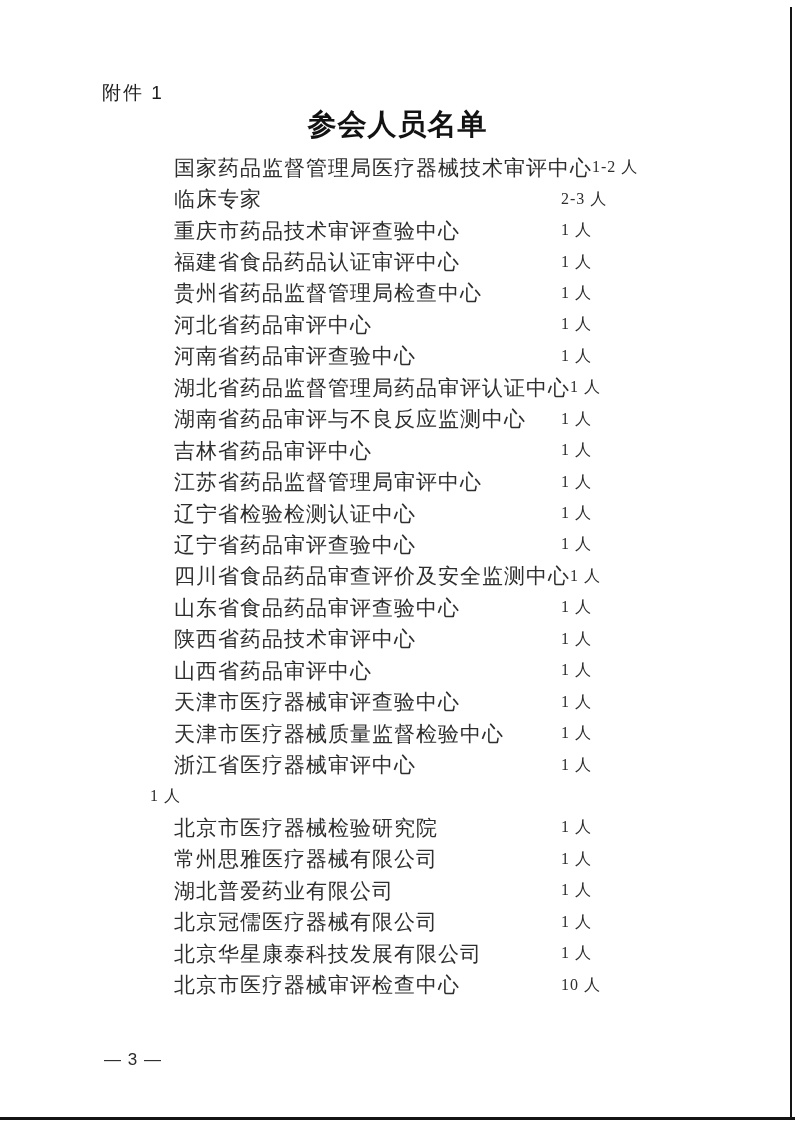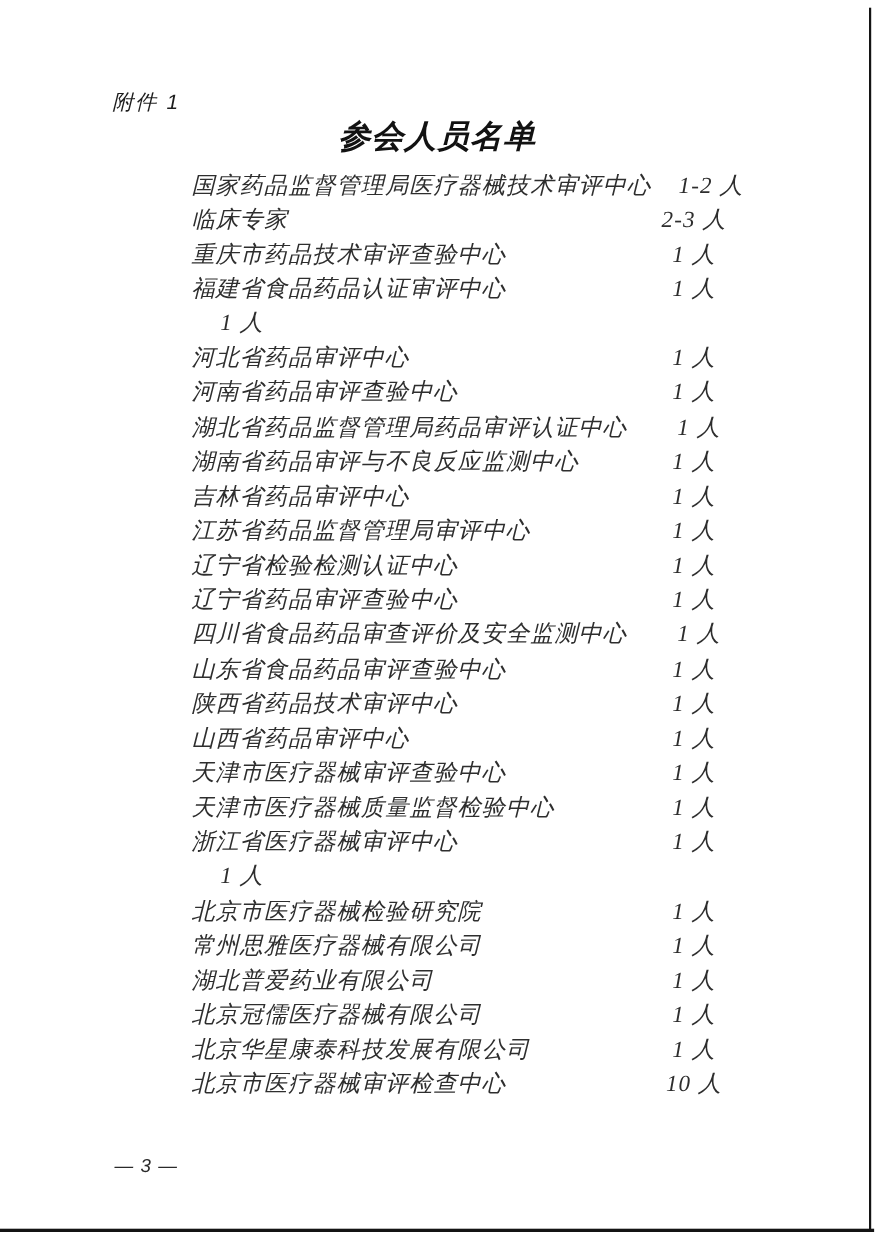--- a/index.html
+++ b/index.html
@@ -8,21 +8,20 @@
     background: #ffffff;
   }
   .page {
     position: relative;
     width: 795px;
     height: 1124px;
     background: #ffffff;
     overflow: hidden;
     font-family: "Liberation Serif", "DejaVu Serif", serif;
     color: #2e2e2e;
-    font-style: italic;
   }
   
   .edge-right {
     position: absolute;
     left: 790px;
     top: 7px;
     width: 2px;
     height: 1112px;
     background: #141414;
   }
@@ -71,22 +70,21 @@
   .org {
     flex: 1;
     font-size: 21px;
     letter-spacing: 1px;
     white-space: nowrap;
     color: #2e2e2e;
     margin-left: 24px;
   }
   .count {
     width: 140px;
-    text-align: center;
-    font-size: 21px;
+    font-size: 16px;
     letter-spacing: 1px;
     white-space: nowrap;
     color: #2e2e2e;
   }
   .page-number {
     position: absolute;
     left: 104px;
     top: 1050px;
     font-family: "Liberation Sans", "DejaVu Sans", sans-serif;
     font-size: 17px;
@@ -123,20 +121,21 @@
         <span class="org">重庆市药品技术审评查验中心</span>
         <span class="count">1 人</span>
       </div>
 
       <div class="row">
         <span class="org">福建省食品药品认证审评中心</span>
         <span class="count">1 人</span>
       </div>
 
       <div class="row">
+        <span class="org">贵州省药品监督管理局检查中心</span>
         <span class="count">1 人</span>
       </div>
 
       <div class="row">
         <span class="org">河北省药品审评中心</span>
         <span class="count">1 人</span>
       </div>
 
       <div class="row">
         <span class="org">河南省药品审评查验中心</span>

